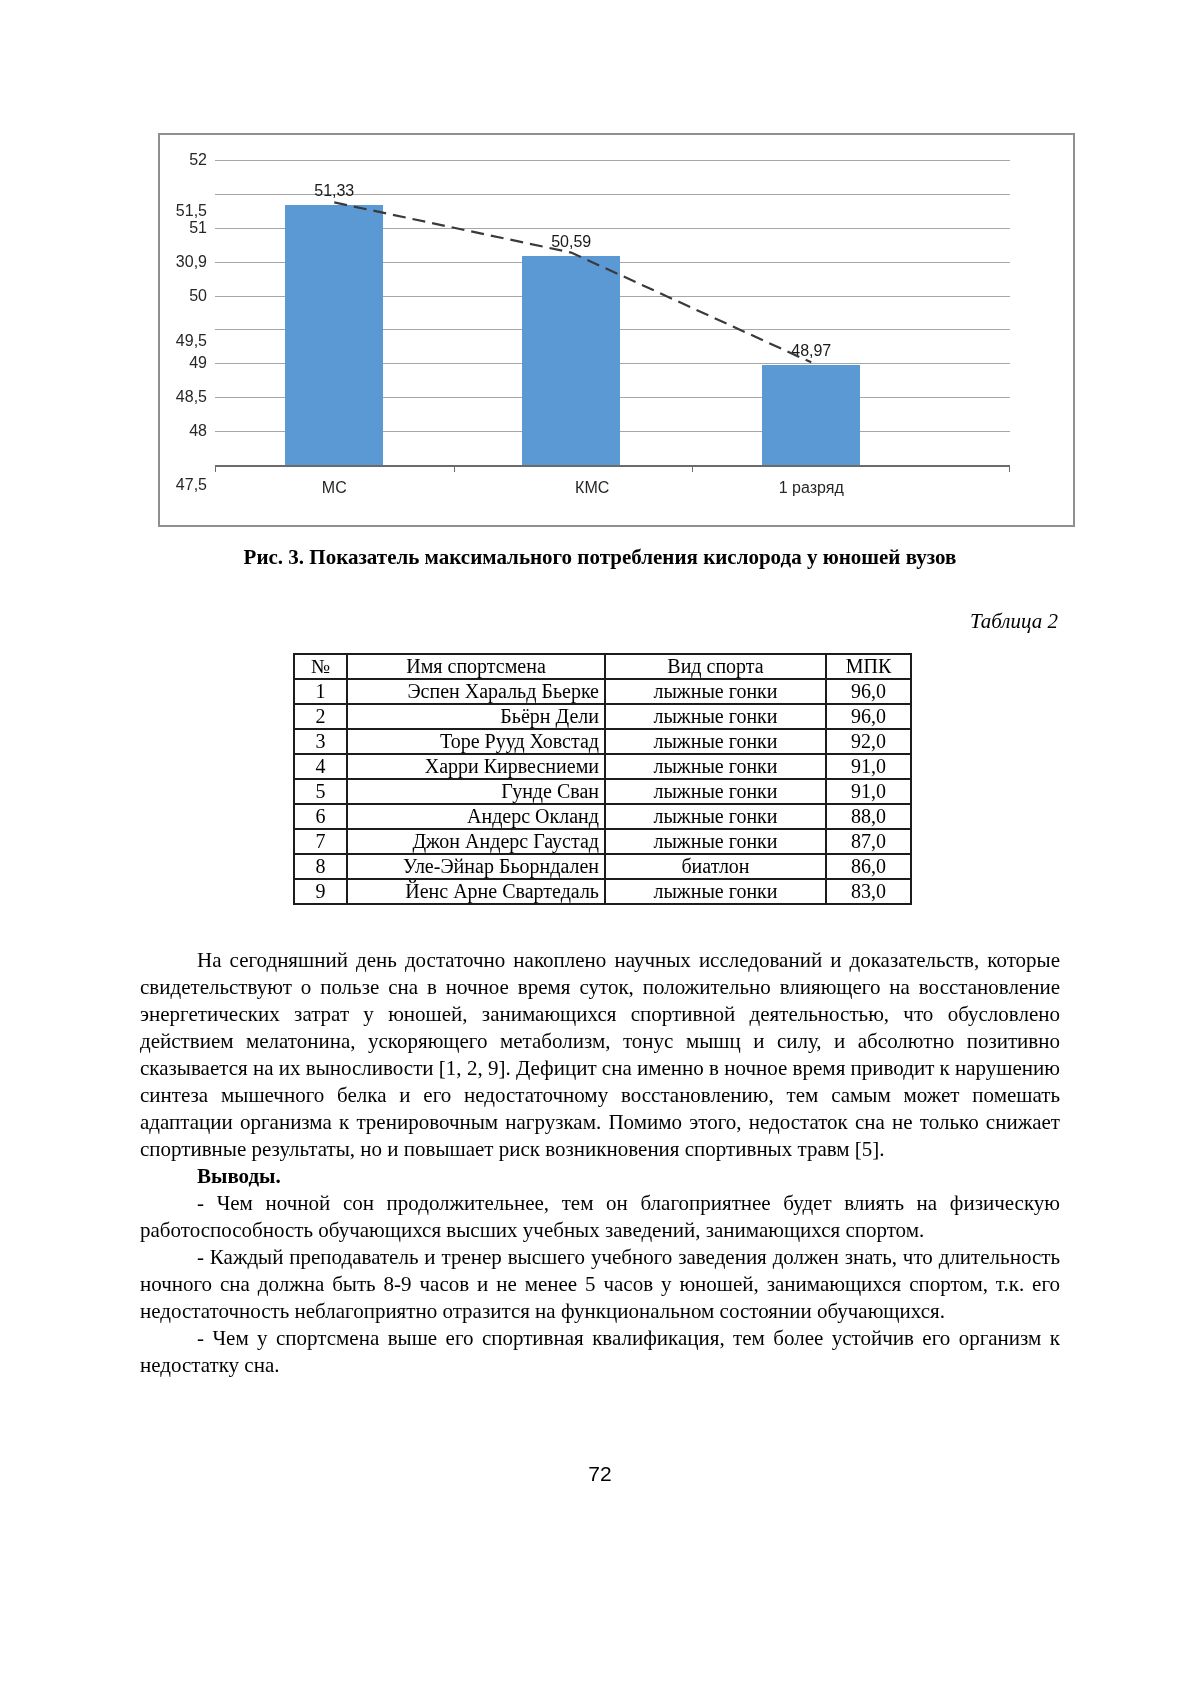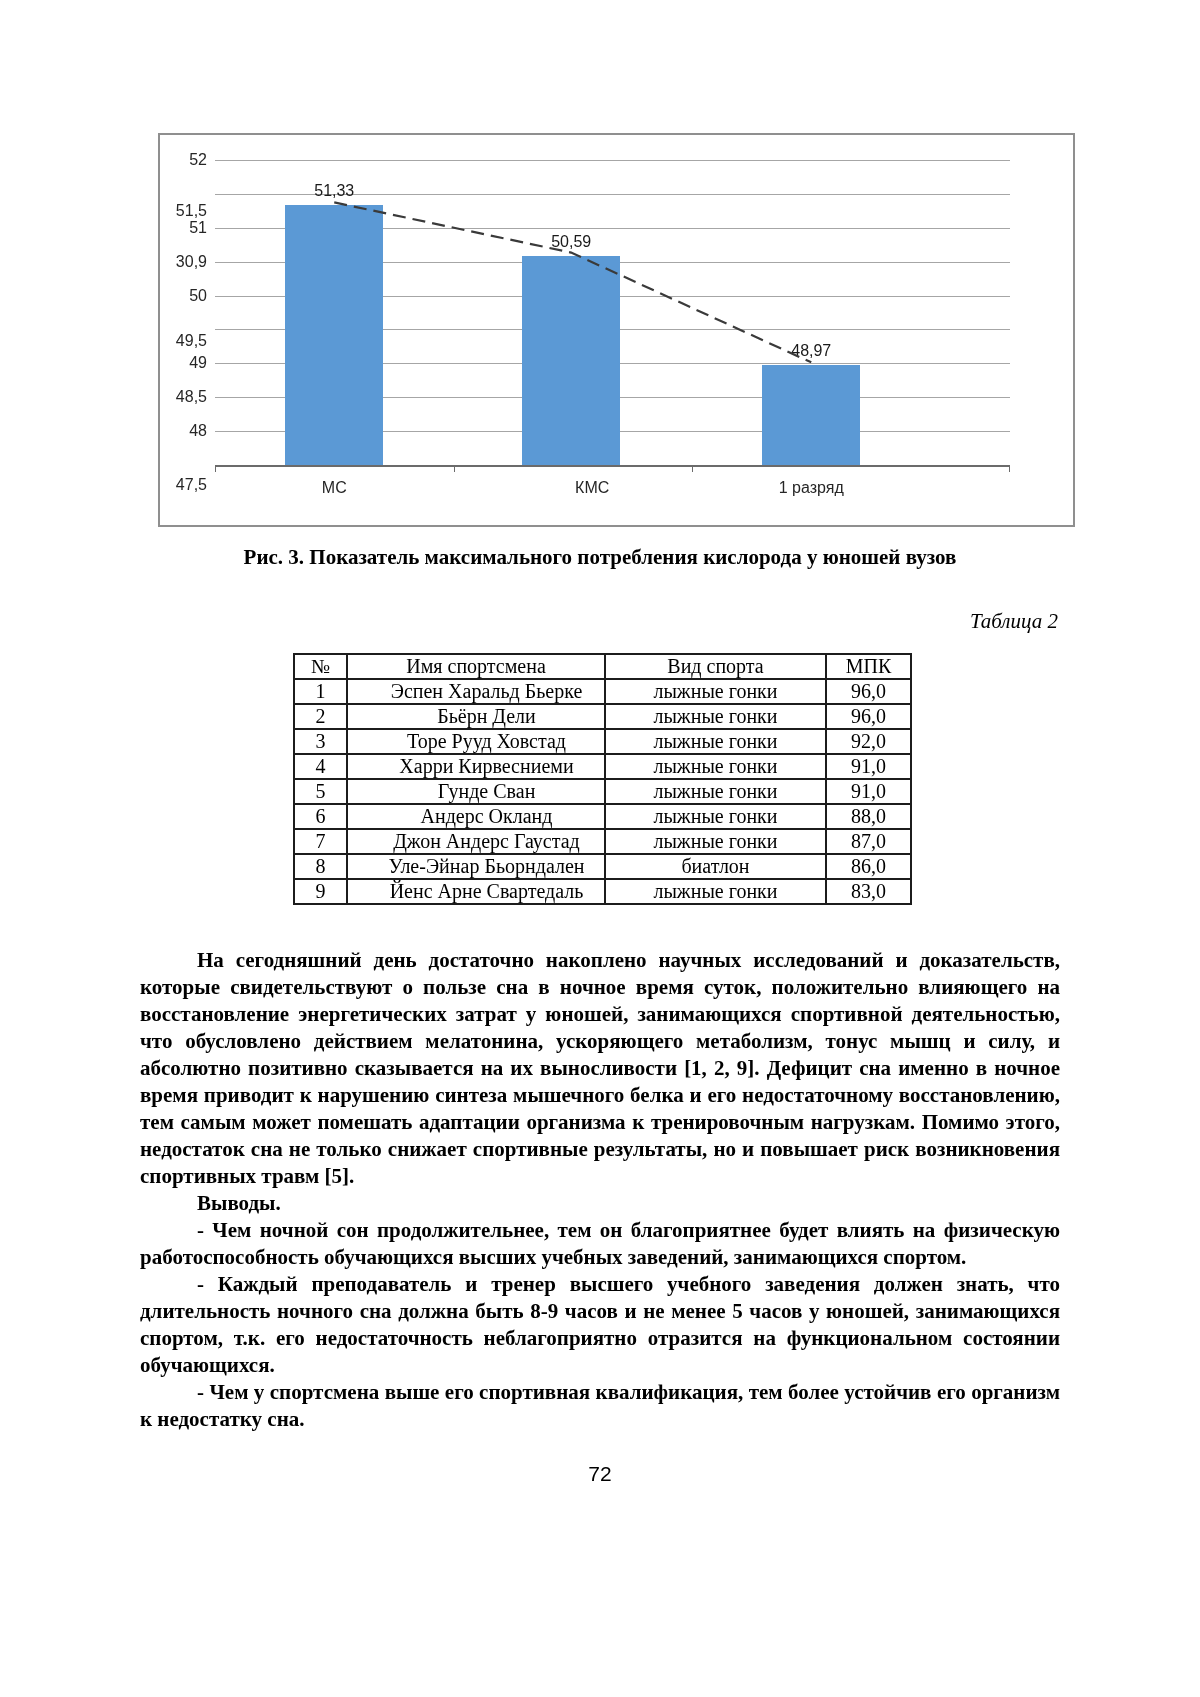--- a/index.html
+++ b/index.html
@@ -27,26 +27,26 @@
   .fig-caption{position:absolute;left:140px;top:527px;width:920px;text-align:center;
                font-weight:bold;font-size:21px;line-height:28px;margin-top:16px;}
   .table-label{position:absolute;left:140px;top:594px;width:918px;text-align:right;
                font-style:italic;font-size:21px;margin-top:15px;}
   .table-title{position:absolute;left:140px;top:624px;width:920px;text-align:center;
                font-weight:bold;font-size:21px;}
   table.data{position:absolute;left:293px;top:653px;border-collapse:collapse;
              font-size:20px;table-layout:fixed;}
   table.data th,table.data td{border:2px solid #1c1c1c;height:23px;padding:0 5px;
              text-align:center;font-weight:normal;overflow:hidden;white-space:nowrap;}
-  table.data td.name{text-align:center;padding-left:26px;}
+  table.data td.name{text-align:right;padding-left:26px;}
 
   
   .body-text{position:absolute;left:140px;top:947px;width:920px;
              font-size:21px;line-height:27px;text-align:justify;}
-  .body-text p{margin:0;text-indent:57px;font-weight:bold;}
+  .body-text p{margin:0;text-indent:57px;}
   .body-text p.bold{font-weight:bold;}
 
   .page-number{position:absolute;left:0;top:1462px;width:1200px;text-align:center;
                font-family:"Liberation Sans",sans-serif;font-size:21px;}
 </style>
 </head>
 <body>
 
 <div class="page">
 

